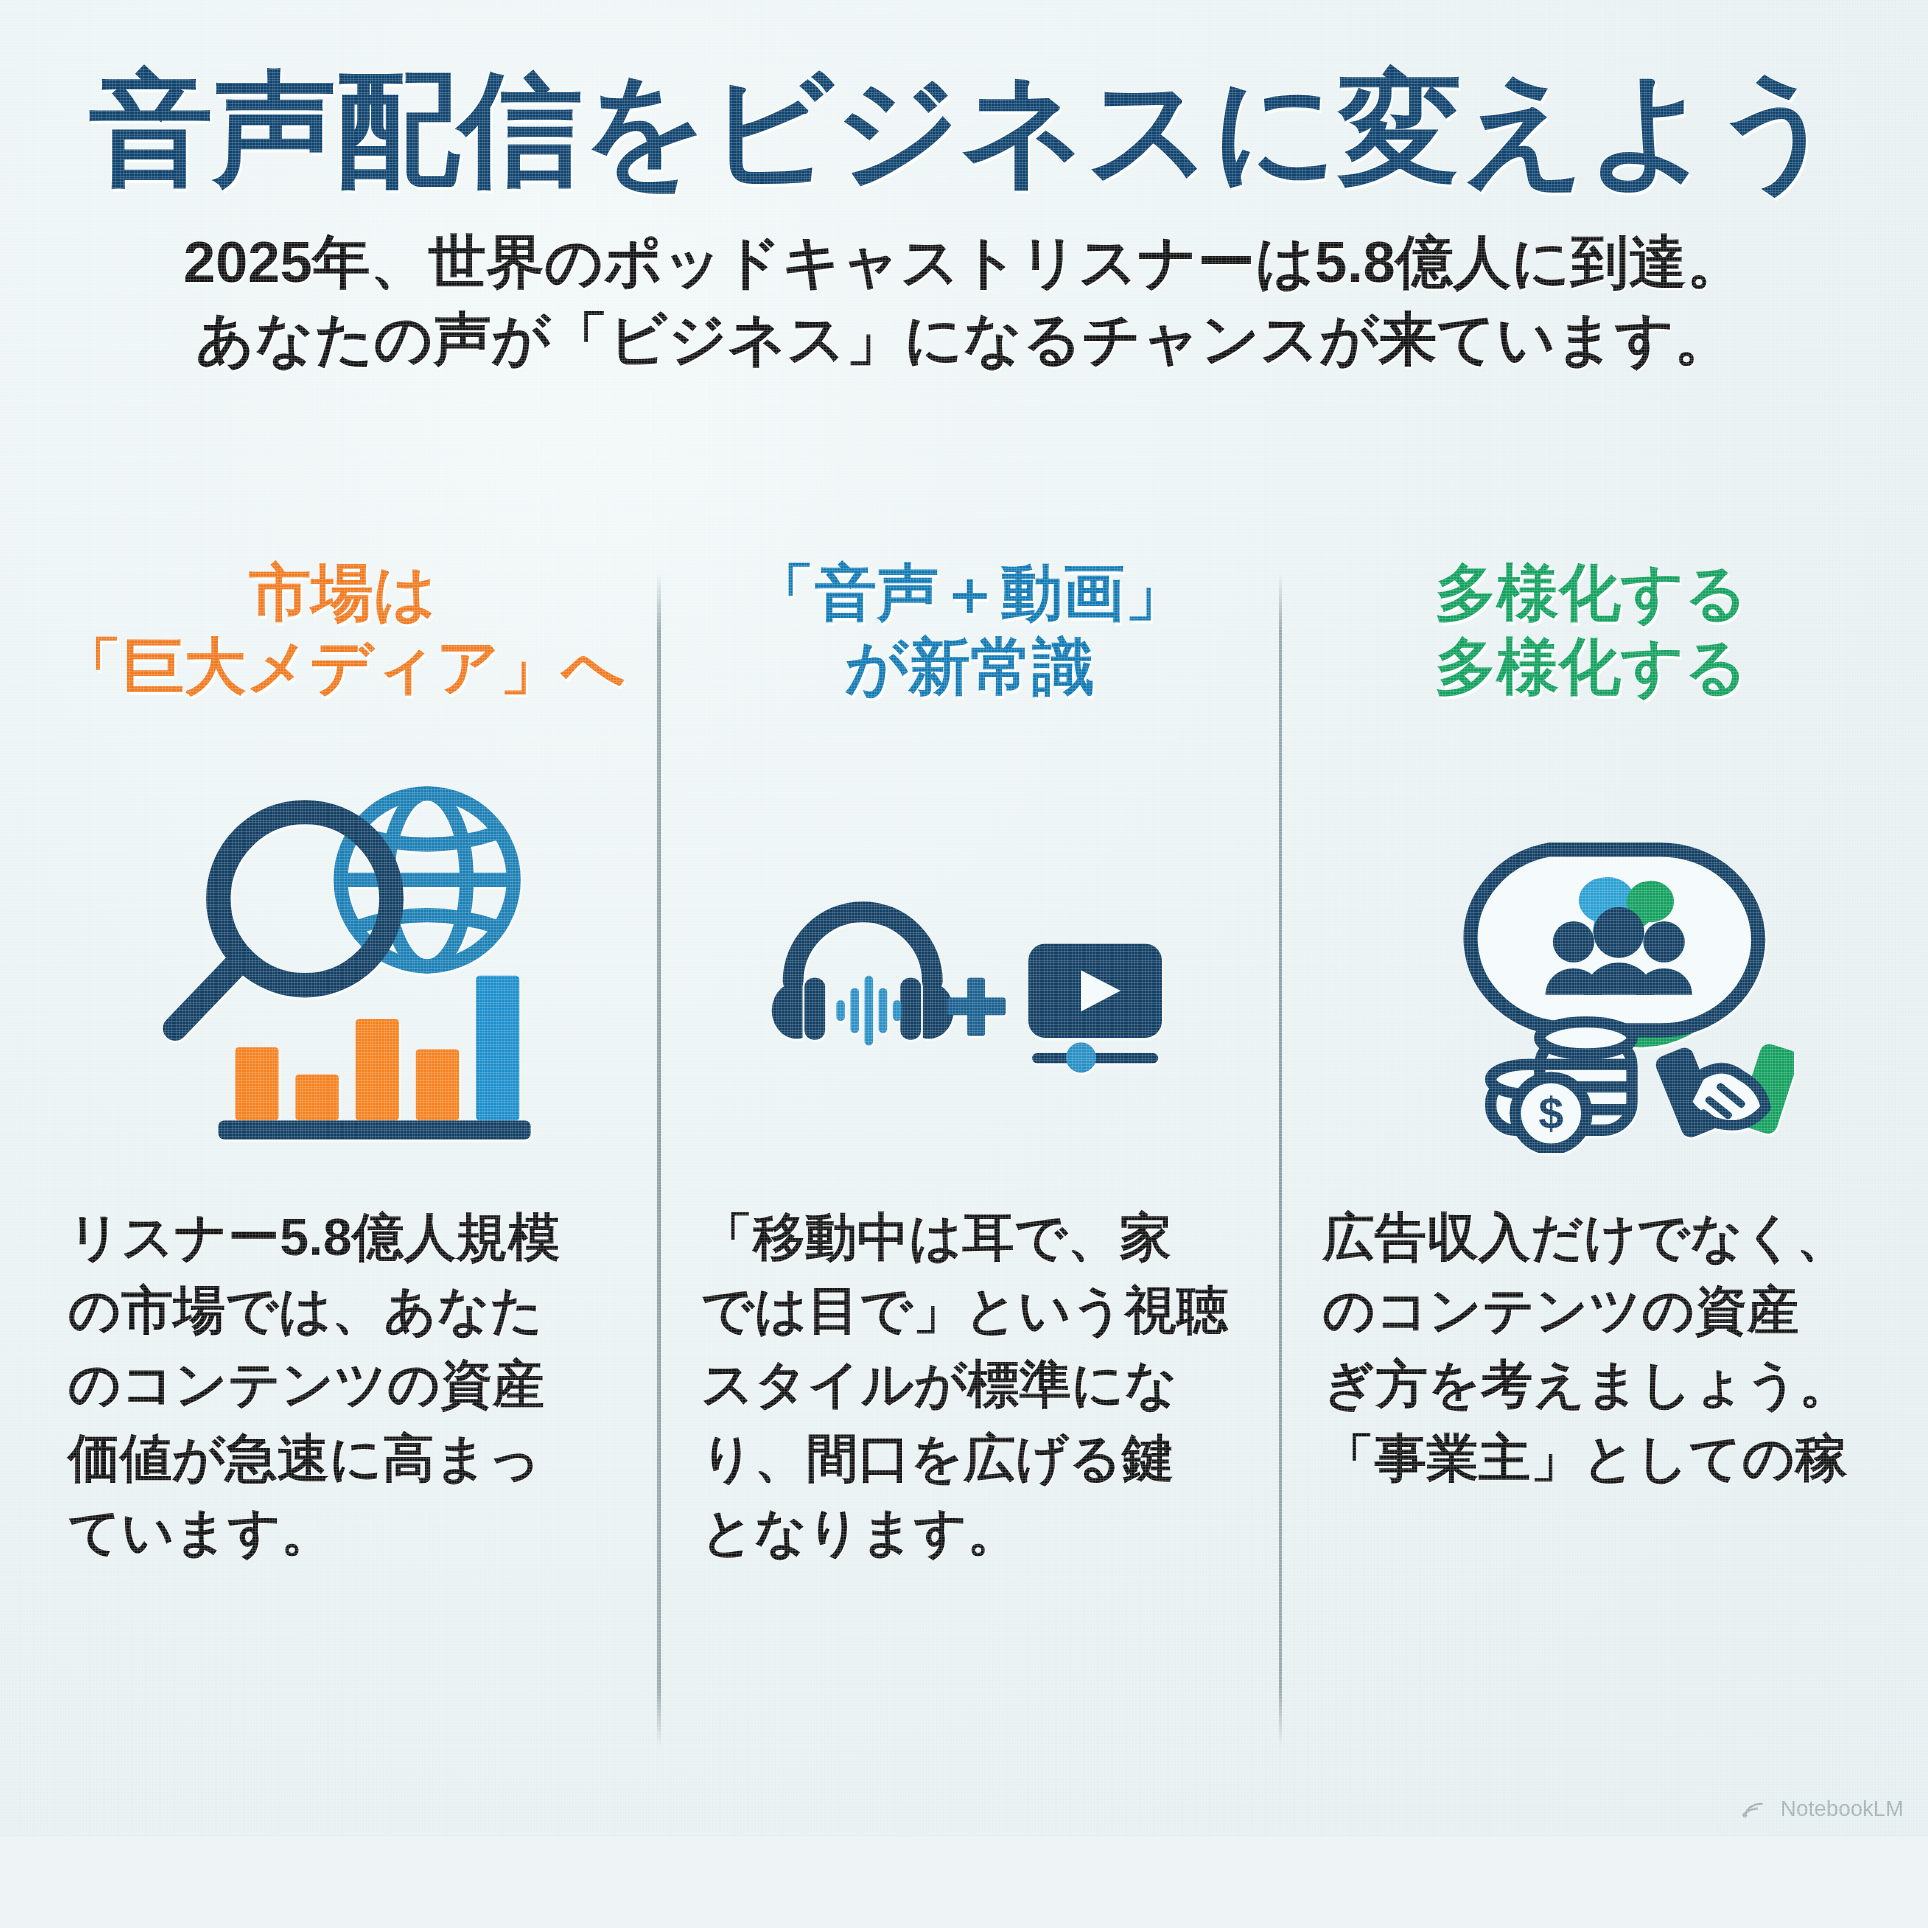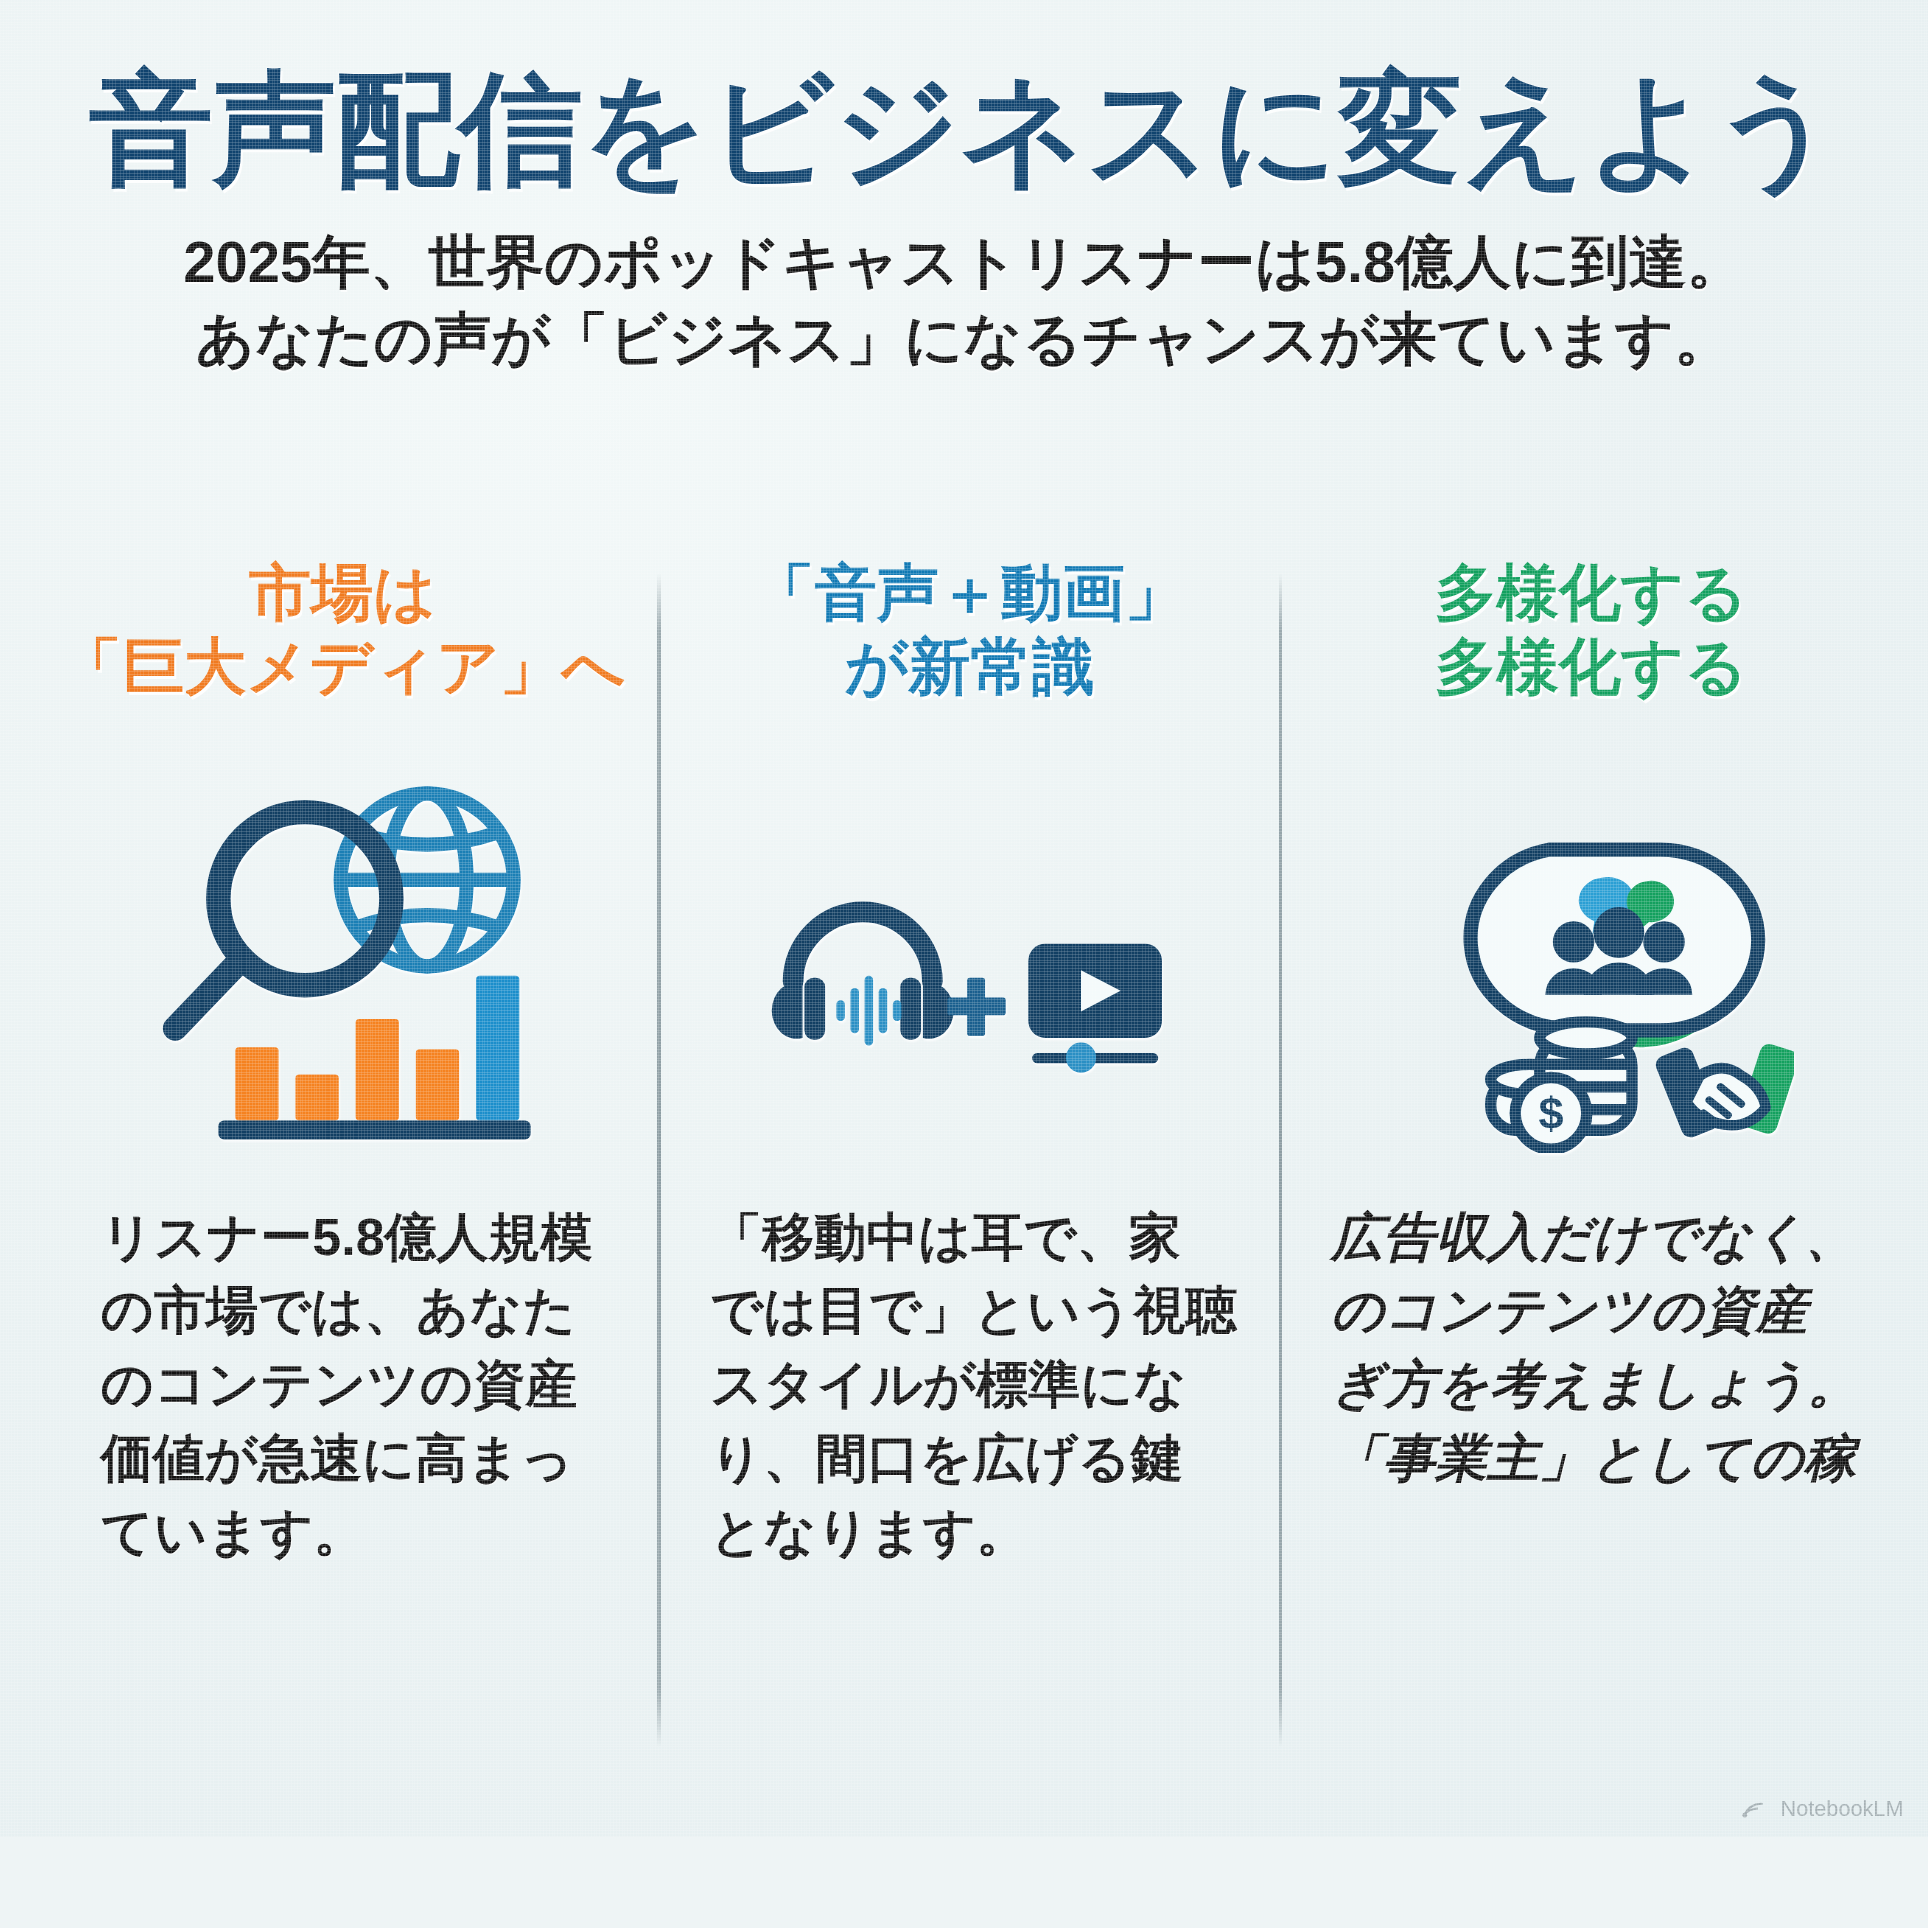--- a/index.html
+++ b/index.html
@@ -43,21 +43,20 @@
   
   .columns {
     position:absolute; top:556px; left:28px; right:28px; bottom:66px;
     display:flex;
   }
   .col {
     flex:1 1 33.33%;
     position:relative;
     display:flex; flex-direction:column;
     padding:0 32px;
-    align-items:center;
   }
   .divider {
     width:3.8px; flex:0 0 3.8px;
     background:linear-gradient(to bottom, rgba(150,166,172,0) 0%, #9aa9ae 5%, #8d9da3 50%, #9aa9ae 95%, rgba(150,166,172,0) 100%);
     margin-top:17px; margin-bottom:24.5px;
     border-radius:1.9px;
   }
 
   .col-head {
     text-align:center;
@@ -78,21 +77,21 @@
   }
   .icon-wrap svg { filter: drop-shadow(1.9px 2.8px 0.9px rgba(255,255,255,.9)); }
 
   .col-body {
     margin-top:15px;
     font-size:52px; line-height:1.42; font-weight:bold; color:#121212;
     text-shadow:0.9px 0.9px 0 rgba(255,255,255,.7);
   }
   .col-body div { white-space:nowrap;margin-left:8px; }
   .c1 .col-body, .c2 .col-body { text-align:left; }
-  .c3 .col-body { text-align:left;font-style:italic; }
+  .c3 .col-body { text-align:left; }
 
   
   .watermark {
     position:absolute; right:24.5px; bottom:15px;
     display:flex; align-items:center; gap:15px;
     color:#7f8b90; font-size:21.7px; opacity:.62;
   }
   .watermark svg { display:block; }
 </style>
 </head>

